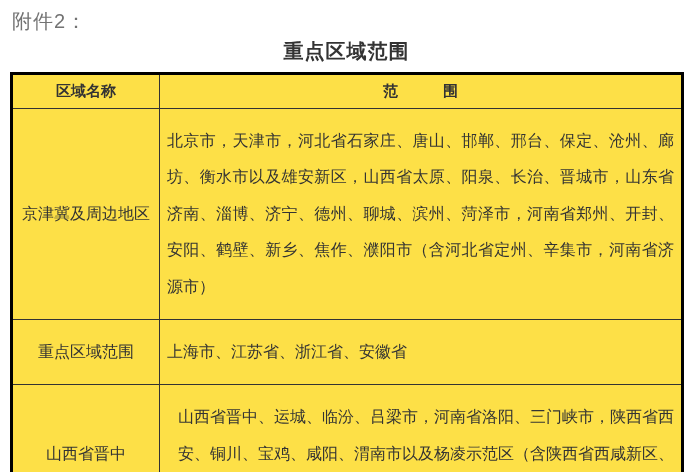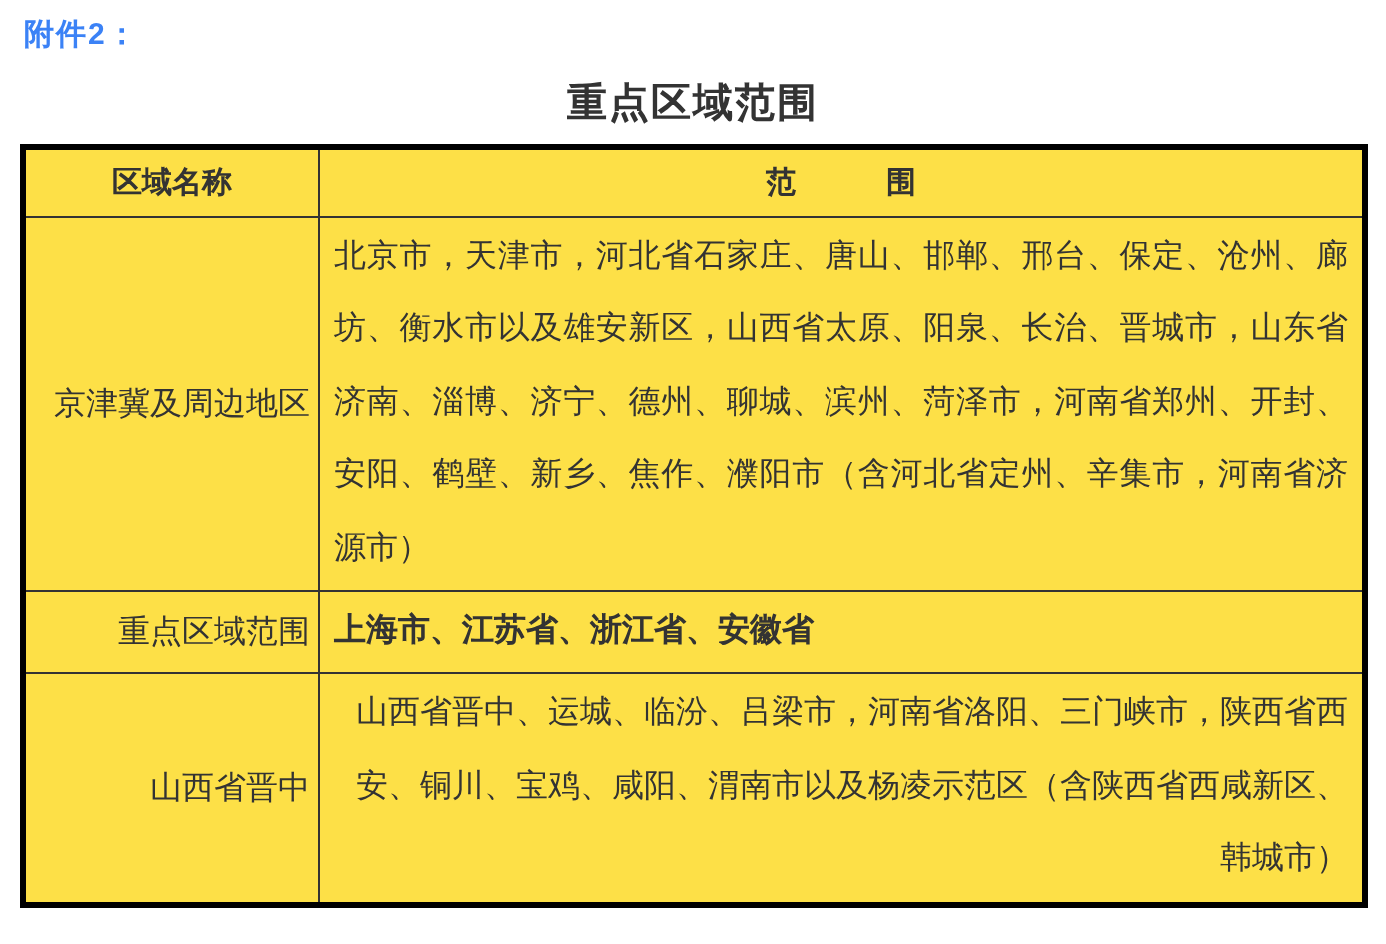--- a/index.html
+++ b/index.html
@@ -14,23 +14,23 @@
   .page {
     position: relative;
     width: 693px;
     height: 472px;
     background: #ffffff;
   }
   .attachment-label {
     position: absolute;
     top: 8px;
     left: 12px;
-    font-size: 15px;
-    font-weight: bold;
-    color: #3b82f6;
+    font-size: 20px;
+    font-weight: normal;
+    color: #737373;
     letter-spacing: 1px;
   }
   .doc-title {
     position: absolute;
     top: 38px;
     left: 0;
     width: 693px;
     text-align: center;
     font-size: 20px;
     font-weight: bold;
@@ -58,30 +58,30 @@
     vertical-align: middle;
   }
   th.col-header {
     height: 35px;
     font-size: 15px;
     font-weight: bold;
     text-align: center;
     color: #333333;
   }
   td.region-name {
-    text-align: right;
+    text-align: center;
     font-weight: normal;
     padding: 0 4px;
   }
   td.scope {
-    padding: 2px 7px;
+    padding: 14px 7px;
     line-height: 36.4px;
   }
   td.scope-justify { text-align: justify; }
-  td.scope-left    { text-align: left; font-weight: bold; }
+  td.scope-left    { text-align: left; }
   td.scope-center  { text-align: right; }
   tr.row-jjj  td { height: 182px; }
   tr.row-csj  td { height: 40px; }
   tr.row-fwpy td { height: 111px; }
 </style>
 </head>
 <body>
 
 <div class="page">
 

